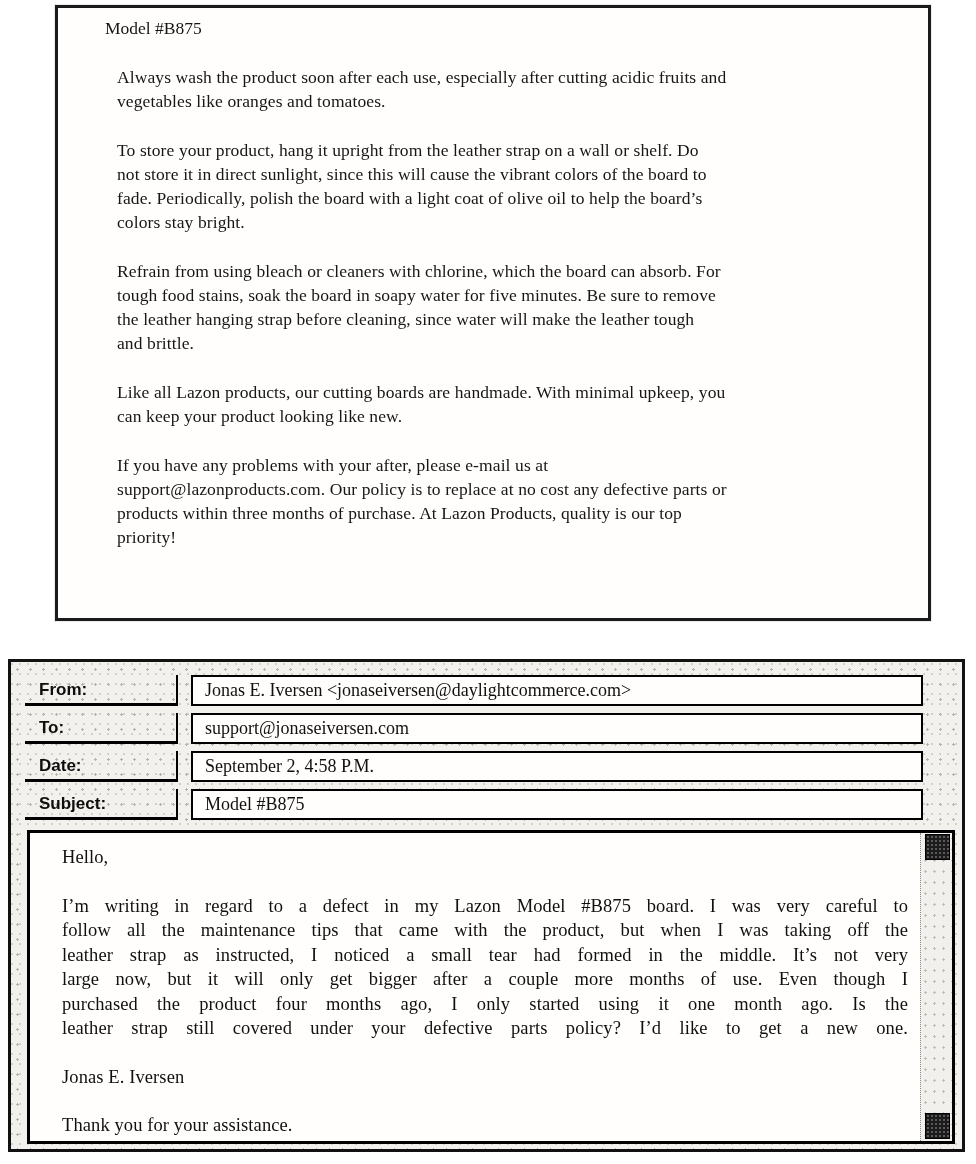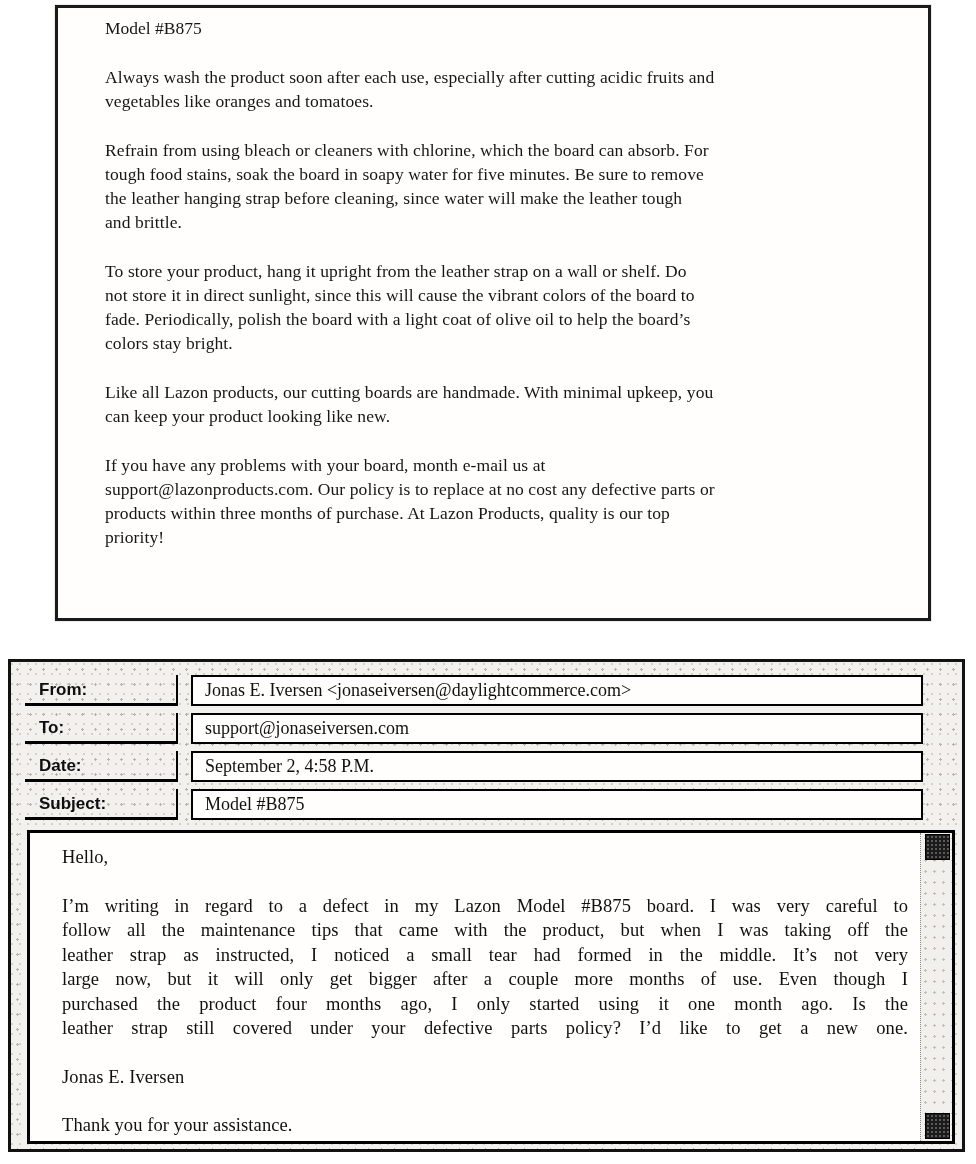--- a/index.html
+++ b/index.html
@@ -13,21 +13,21 @@
     border:3px solid #1a1a1a;background:#fffefd;
     box-shadow:0 0 0 1px rgba(0,0,0,0.08);
   }
   .doc-inner{padding:10px 52px 0 47px;}
   .doc-title{
     text-align:center;font-size:20px;font-weight:bold;letter-spacing:0.4px;
     margin:4px 0 30px 0;color:#121212;
   }
   .doc-model{font-size:17.5px;margin:0 0 26px 0;}
   .doc-p{
-    font-size:17.5px;line-height:24px;margin:0 0 25px 0;
+    font-size:17.5px;line-height:24px;margin:0 0 25px 12px;
     white-space:pre-line;letter-spacing:0.1px;
   }
   
   .email-box{
     position:absolute;left:8px;top:659px;width:951px;height:487px;
     border:3px solid #121212;
     background-color:#f3f1ed;
     background-image:
       radial-gradient(#b7b3ab 1px, transparent 1.2px),
       radial-gradient(#d4d0c8 1px, transparent 1.1px);
@@ -83,31 +83,31 @@
   .scroll-down{bottom:2px;}
 </style>
 </head>
 <body>
 
 <div class="doc-box">
   <div class="doc-inner">
     <div class="doc-model">Model #B875</div>
     <div class="doc-p">Always wash the product soon after each use, especially after cutting acidic fruits and
 vegetables like oranges and tomatoes.</div>
+    <div class="doc-p">To store your product, hang it upright from the leather strap on a wall or shelf. Do
+not store it in direct sunlight, since this will cause the vibrant colors of the board to
+fade. Periodically, polish the board with a light coat of olive oil to help the board’s
+colors stay bright.</div>
     <div class="doc-p">Refrain from using bleach or cleaners with chlorine, which the board can absorb. For
 tough food stains, soak the board in soapy water for five minutes. Be sure to remove
 the leather hanging strap before cleaning, since water will make the leather tough
 and brittle.</div>
-    <div class="doc-p">To store your product, hang it upright from the leather strap on a wall or shelf. Do
-not store it in direct sunlight, since this will cause the vibrant colors of the board to
-fade. Periodically, polish the board with a light coat of olive oil to help the board’s
-colors stay bright.</div>
     <div class="doc-p">Like all Lazon products, our cutting boards are handmade. With minimal upkeep, you
 can keep your product looking like new.</div>
-    <div class="doc-p">If you have any problems with your board, month e-mail us at
+    <div class="doc-p">If you have any problems with your after, please e-mail us at
 support@lazonproducts.com. Our policy is to replace at no cost any defective parts or
 products within three months of purchase. At Lazon Products, quality is our top
 priority!</div>
   </div>
 </div>
 
 <div class="email-box">
 
   <div class="hdr-row row-from">
     <div class="hdr-label">From:</div>

